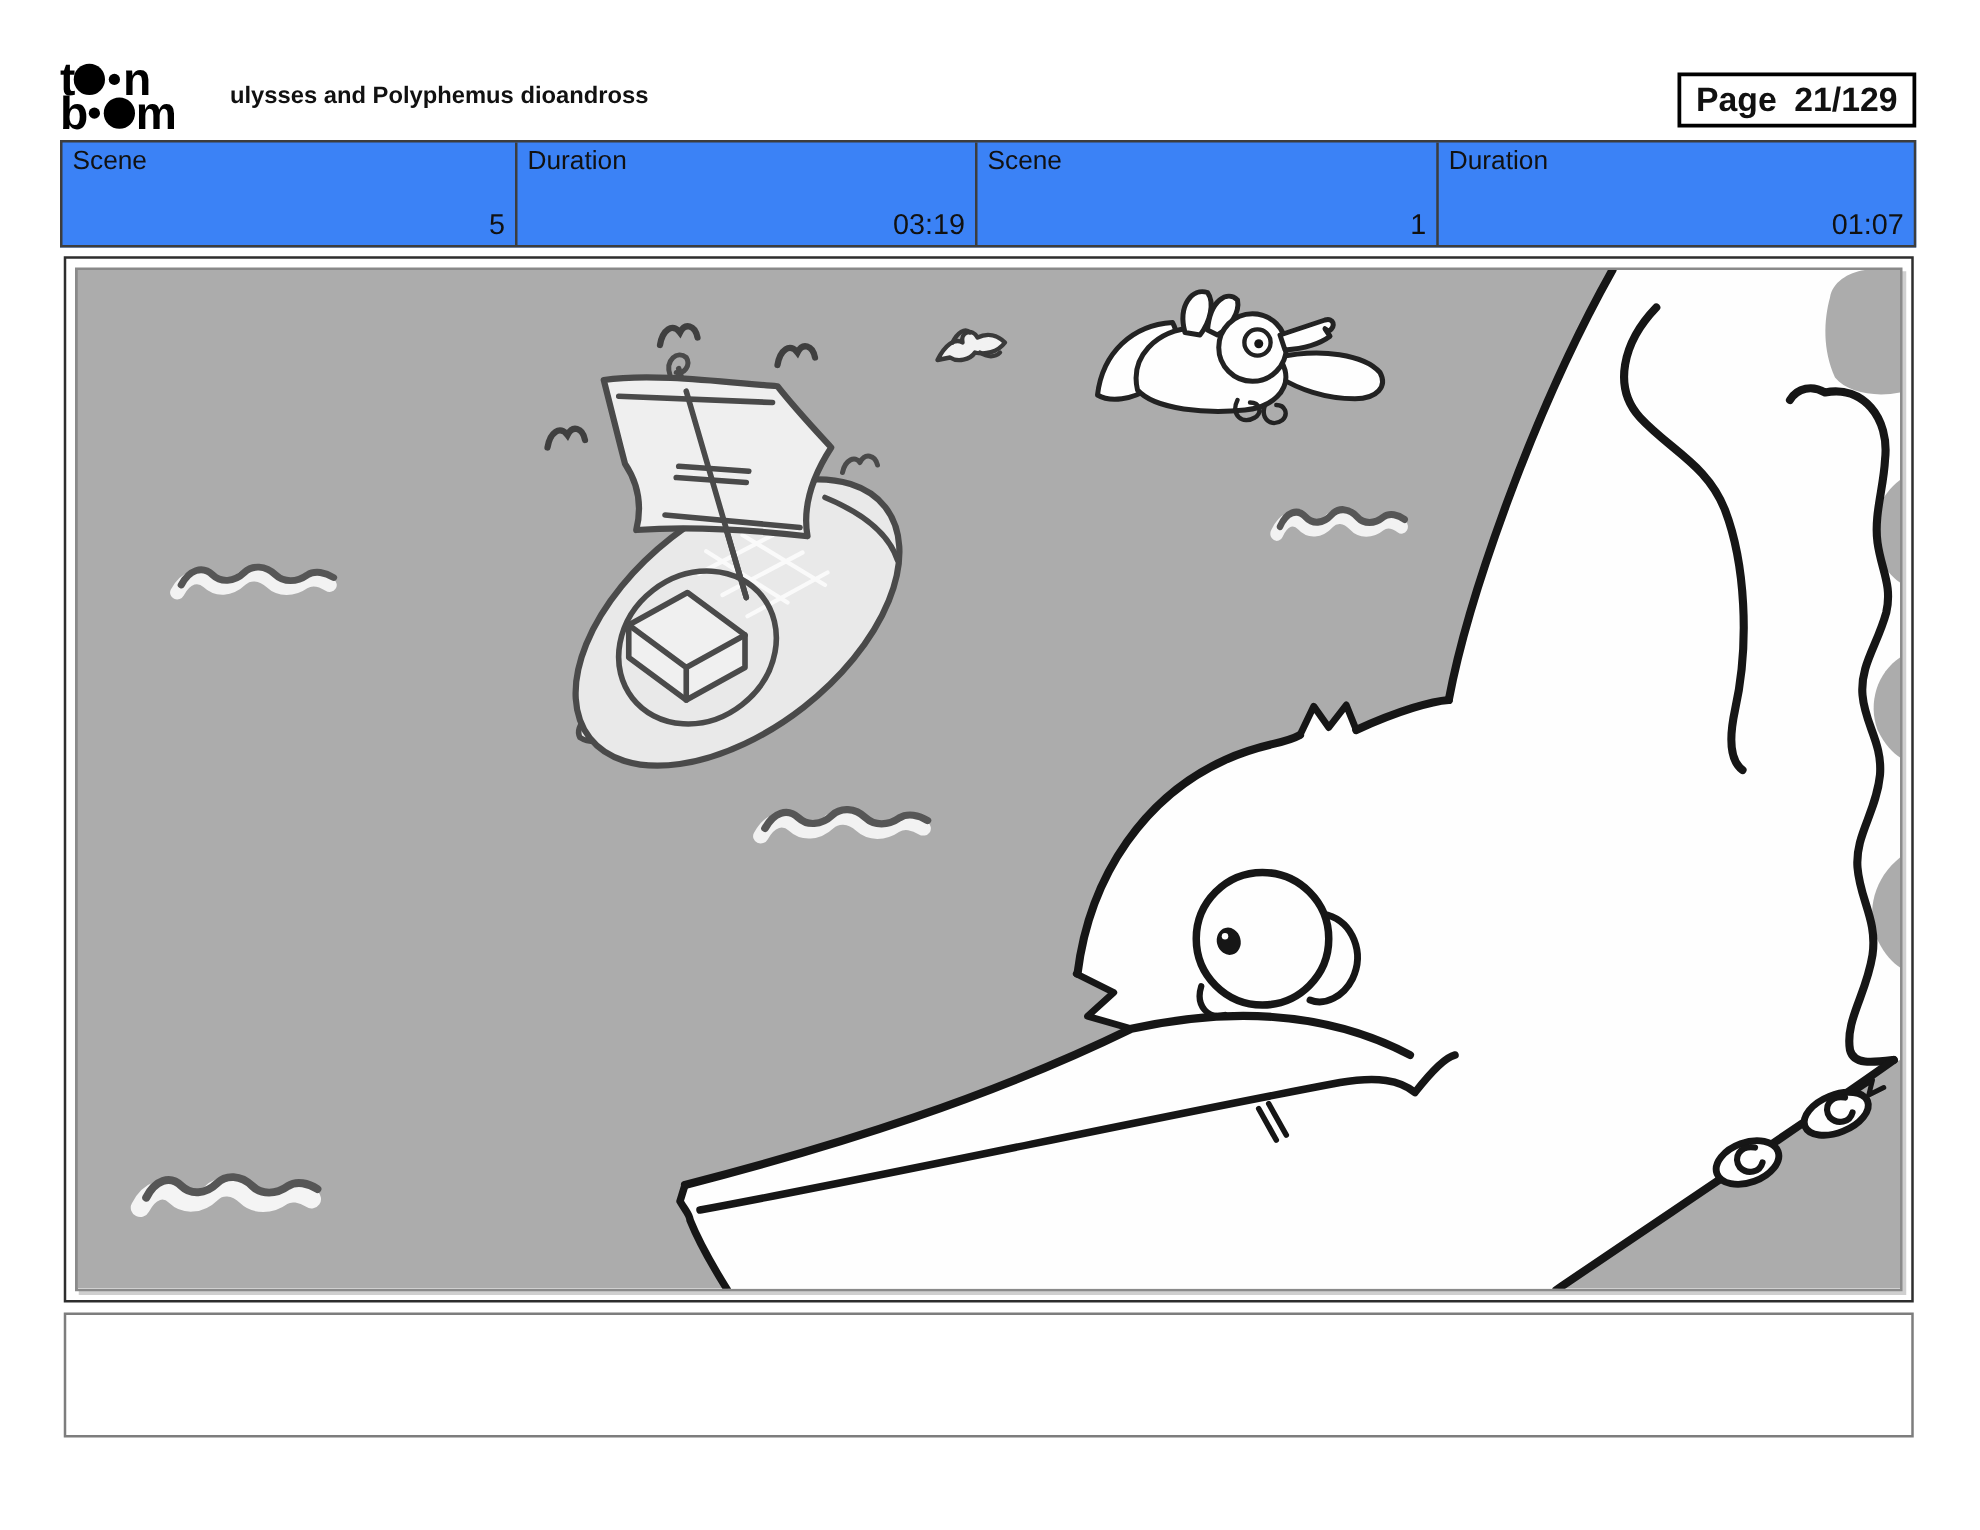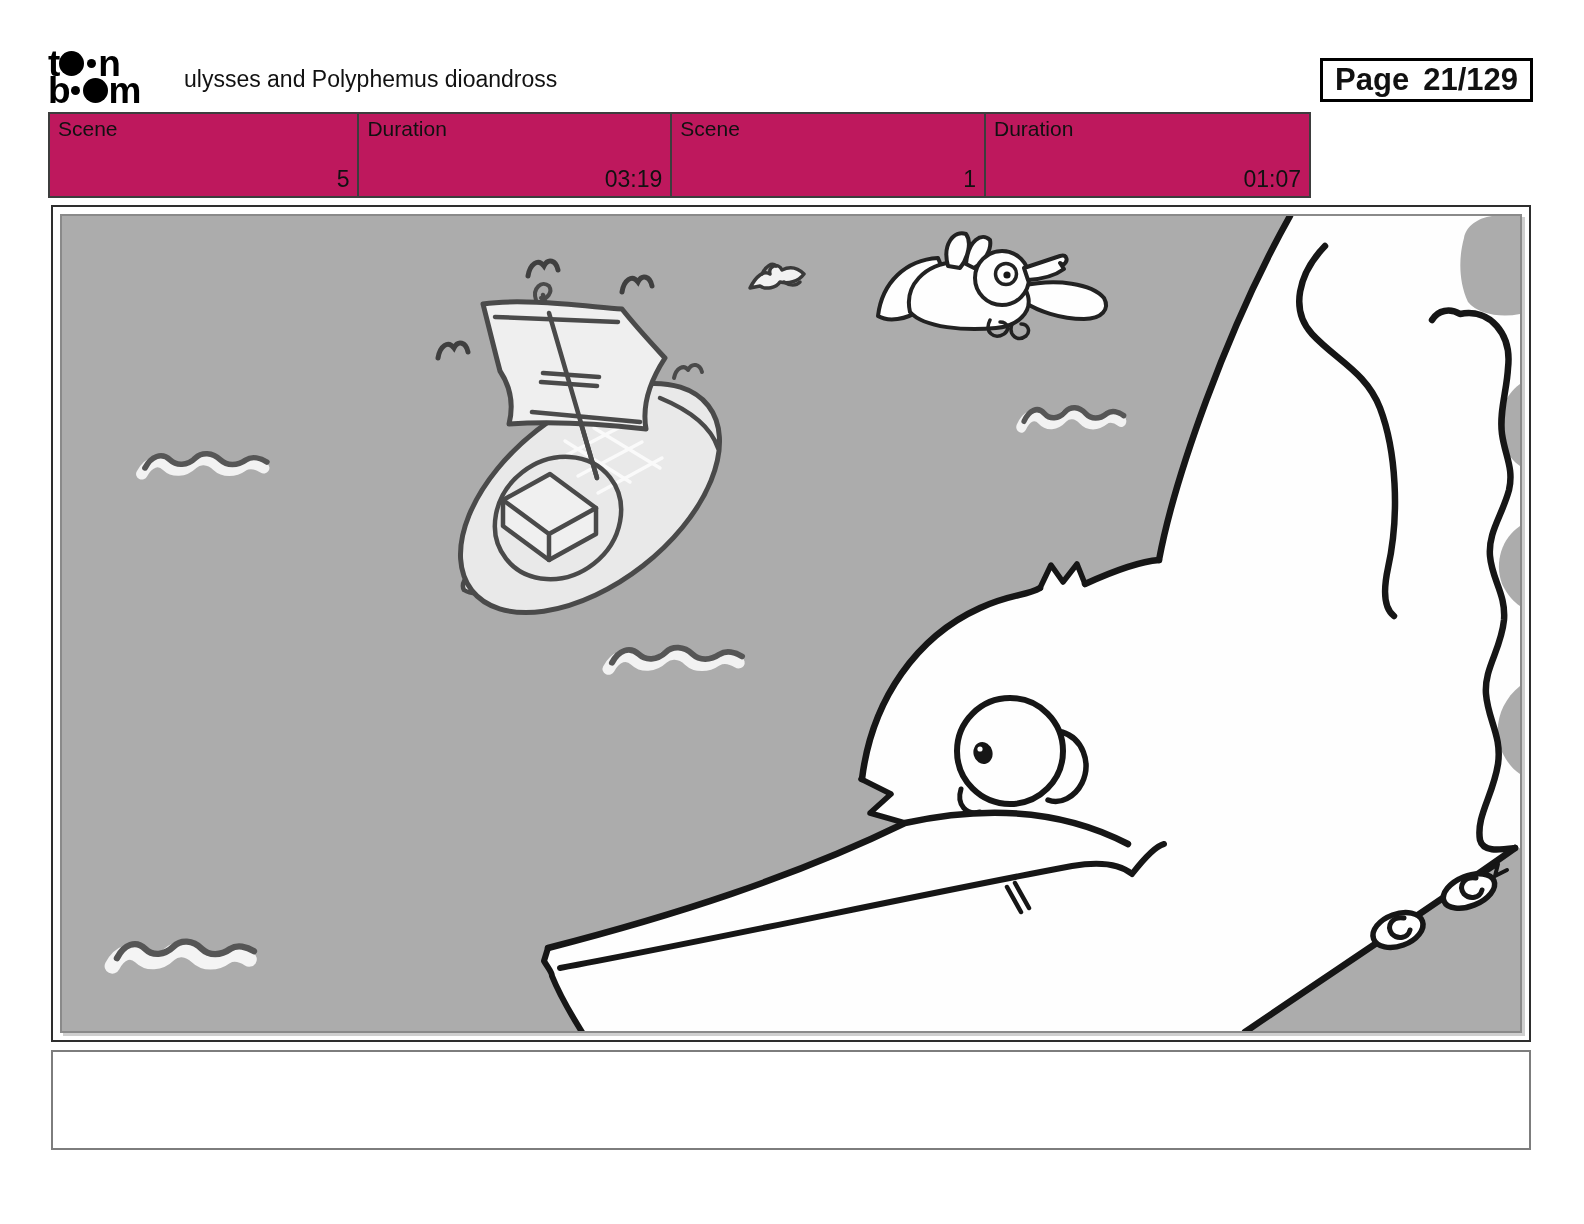--- a/index.html
+++ b/index.html
@@ -9,29 +9,29 @@
   .page{position:relative;width:1584px;height:1224px;background:var(--paper);
         font-family:"Liberation Sans", sans-serif;color:#111;overflow:hidden;}
 
   
   .logo{position:absolute;left:48px;top:48px;width:130px;height:66px;}
   .logo-row{display:flex;align-items:center;height:31px;font-weight:bold;font-size:37px;
             letter-spacing:-2px;line-height:31px;color:#000;}
   .logo-row.r2{margin-top:-4px;}
   .dot-big{width:25px;height:25px;border-radius:50%;background:#000;display:inline-block;margin:0 1px;}
   .dot-small{width:9px;height:9px;border-radius:50%;background:#000;display:inline-block;margin:0 2px;}
-  .title{position:absolute;left:184px;top:66px;font-size:23px;font-weight:normal;}
+  .title{position:absolute;left:184px;top:66px;font-size:19px;font-weight:bold;}
   .pagebox{position:absolute;right:51px;top:58px;height:44px;border:3px solid #000;
-           display:flex;align-items:center;gap:14px;padding:0 12px;font-size:31px;font-weight:bold;
+           display:flex;align-items:center;gap:14px;padding:0 12px;font-size:27px;font-weight:bold;
            box-sizing:border-box;background:#fff;}
 
   
-  .info{position:absolute;left:48px;top:112px;width:1263px;height:86px;
+  .info{position:absolute;left:48px;top:112px;width:1485px;height:86px;
         display:grid;grid-template-columns:365fr 369fr 370fr 381fr;
-        border:2px solid #3d3d3d;box-sizing:border-box;background:#be185d;}
+        border:2px solid #3d3d3d;box-sizing:border-box;background:#3b82f6;}
   .cell{position:relative;border-right:2px solid #3d3d3d;}
   .cell:last-child{border-right:none;}
   .cell .lbl{position:absolute;left:8px;top:3px;font-size:21px;}
   .cell .val{position:absolute;right:8px;bottom:3px;font-size:23px;}
 
   
   .panel{position:absolute;left:51px;top:205px;width:1480px;height:837px;
          border:2px solid #2e2e2e;box-sizing:border-box;padding:9px;background:#fff;}
   .panel-image{width:1458px;height:815px;border:0;position:relative;
                box-shadow:0 0 0 2px #8a8a8a, 3px 3px 0 2px #cfcfcf;}

